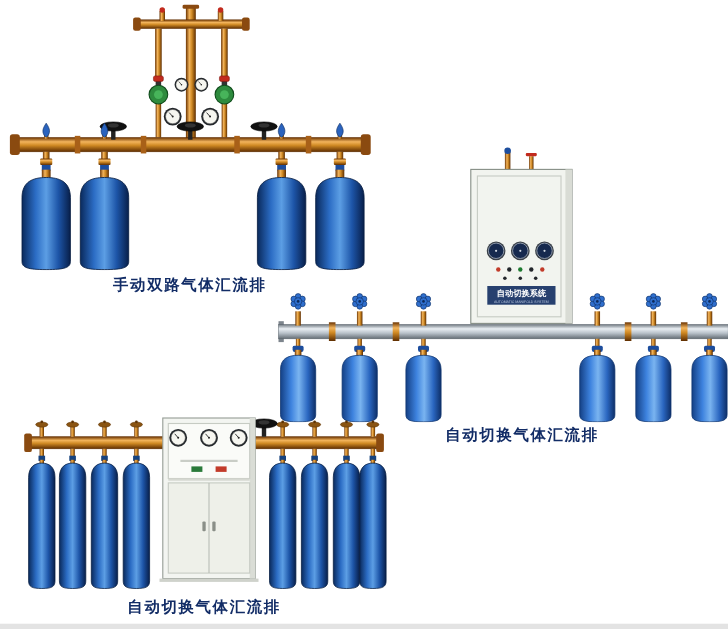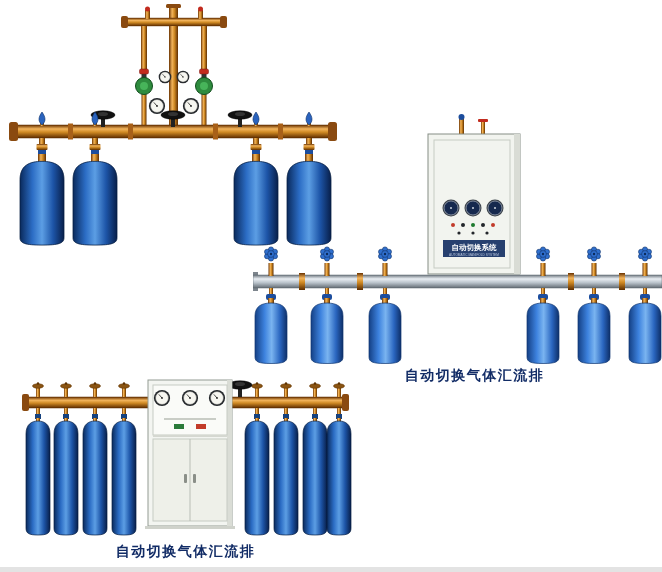--- a/index.html
+++ b/index.html
@@ -2,21 +2,21 @@
 <html><head>
 <meta charset="utf-8">
 <style>
   *{margin:0;padding:0;box-sizing:border-box}
   html,body{background:#ffffff}
   body{width:662px;height:572px;position:relative;overflow:hidden;
        font-family:"Liberation Sans","DejaVu Sans",sans-serif}
   .page{position:absolute;left:0;top:0;width:662px;height:572px;background:#ffffff}
   figure{position:absolute;margin:0}
   #fig1{left:0;top:4px;width:345px}
-  #fig2{left:253px;top:112px;width:409px}
+  #fig2{left:253px;top:132px;width:409px}
   #fig3{left:18px;top:376px;width:335px}
   .caption{display:block;text-align:center;font-size:14px;font-weight:bold;
            color:#122c66;letter-spacing:1.5px;margin-top:3px;white-space:nowrap}
   #fig2 .caption{padding-left:34px}
   svg{display:block}
   svg text{font-family:"Liberation Sans","DejaVu Sans",sans-serif}
   .bottom-strip{position:absolute;left:0;bottom:0;width:662px;height:5px;background:#e3e3e3}
 </style>
 </head>
 <body>
@@ -174,20 +174,21 @@
         <rect x="306" y="134" width="6" height="7" fill="url(#gradBrassH)"></rect>
         <rect x="303.5" y="140" width="11" height="6" rx="1" fill="url(#gradBrassV)"></rect>
         <rect x="305" y="146" width="8" height="5" fill="#1c4d9d"></rect>
       </g>
 
       <use href="#cylLg" x="17" y="150" width="50" height="92"></use>
       <use href="#cylLg" x="70" y="150" width="50" height="92"></use>
       <use href="#cylLg" x="231" y="150" width="50" height="92"></use>
       <use href="#cylLg" x="284" y="150" width="50" height="92"></use>
     </svg>
+    <figcaption class="caption">手动双路气体汇流排</figcaption>
   </figure>
 
   <figure id="fig2">
     <svg width="409" height="252" viewBox="0 0 409 252">
 
       <g>
         <rect x="0" y="160" width="5" height="19" fill="#7d858d"></rect>
         <rect x="0" y="163" width="409" height="13" fill="url(#gradSilver)" stroke="#59636b" stroke-width="0.5"></rect>
         <rect x="46" y="161" width="6" height="17" fill="url(#gradBrassV)"></rect>
         <rect x="104" y="161" width="6" height="17" fill="url(#gradBrassV)"></rect>

